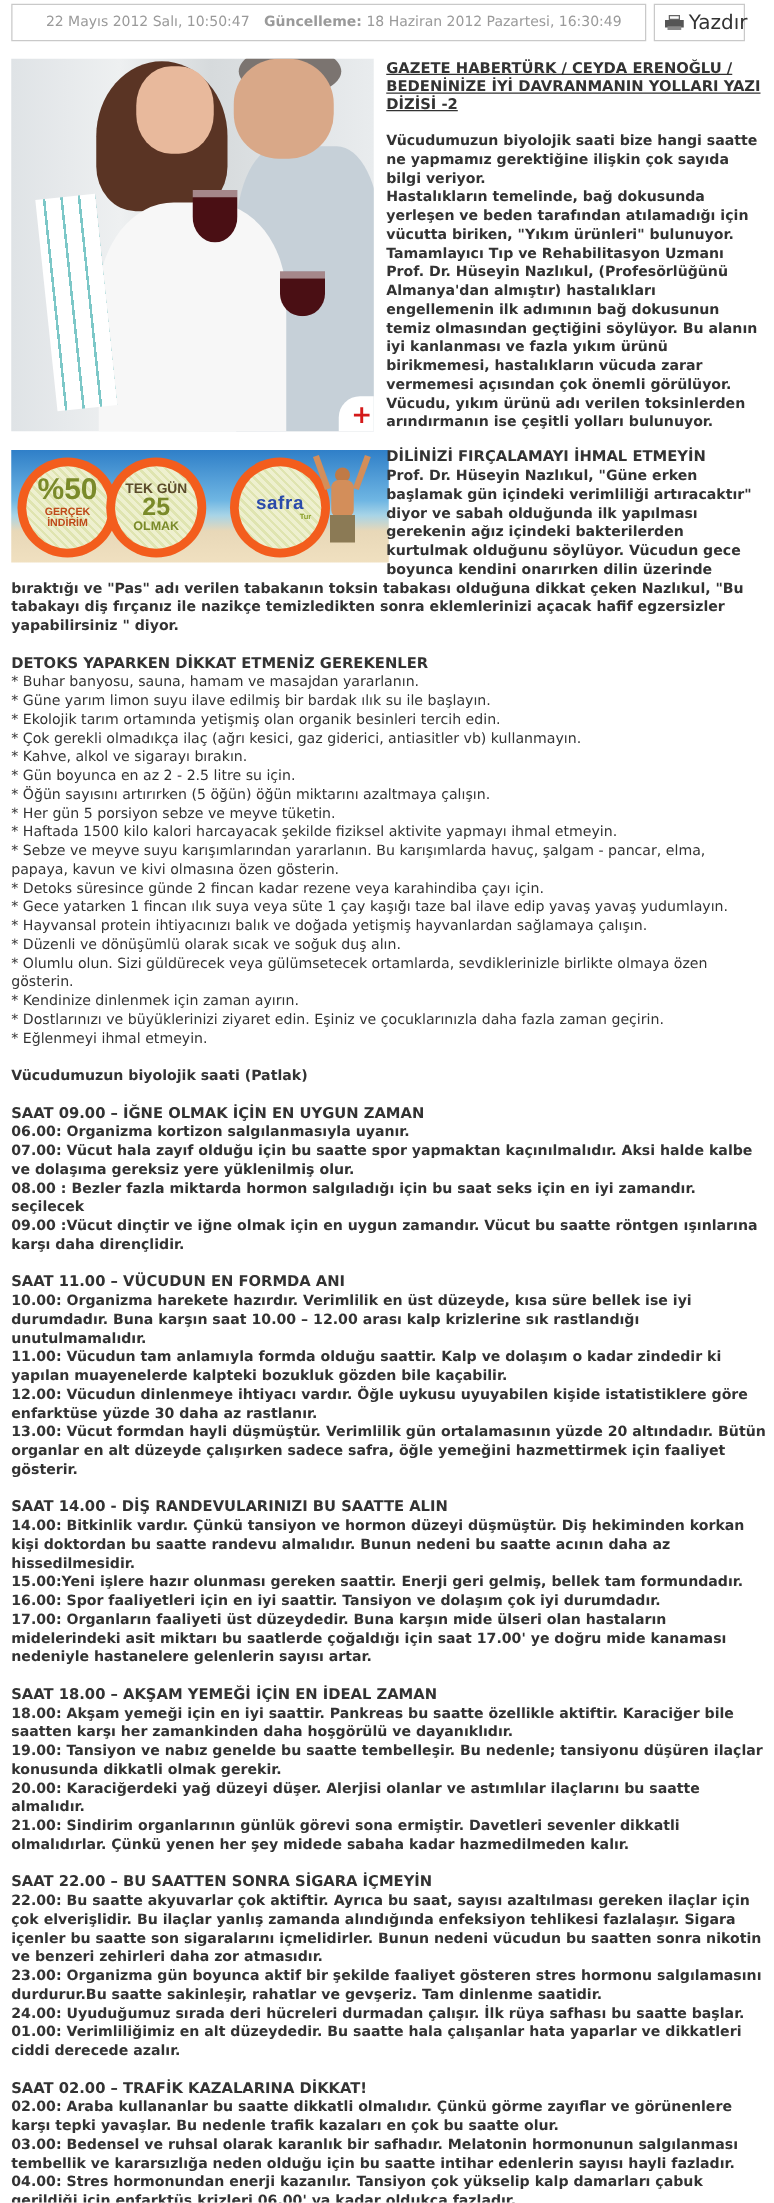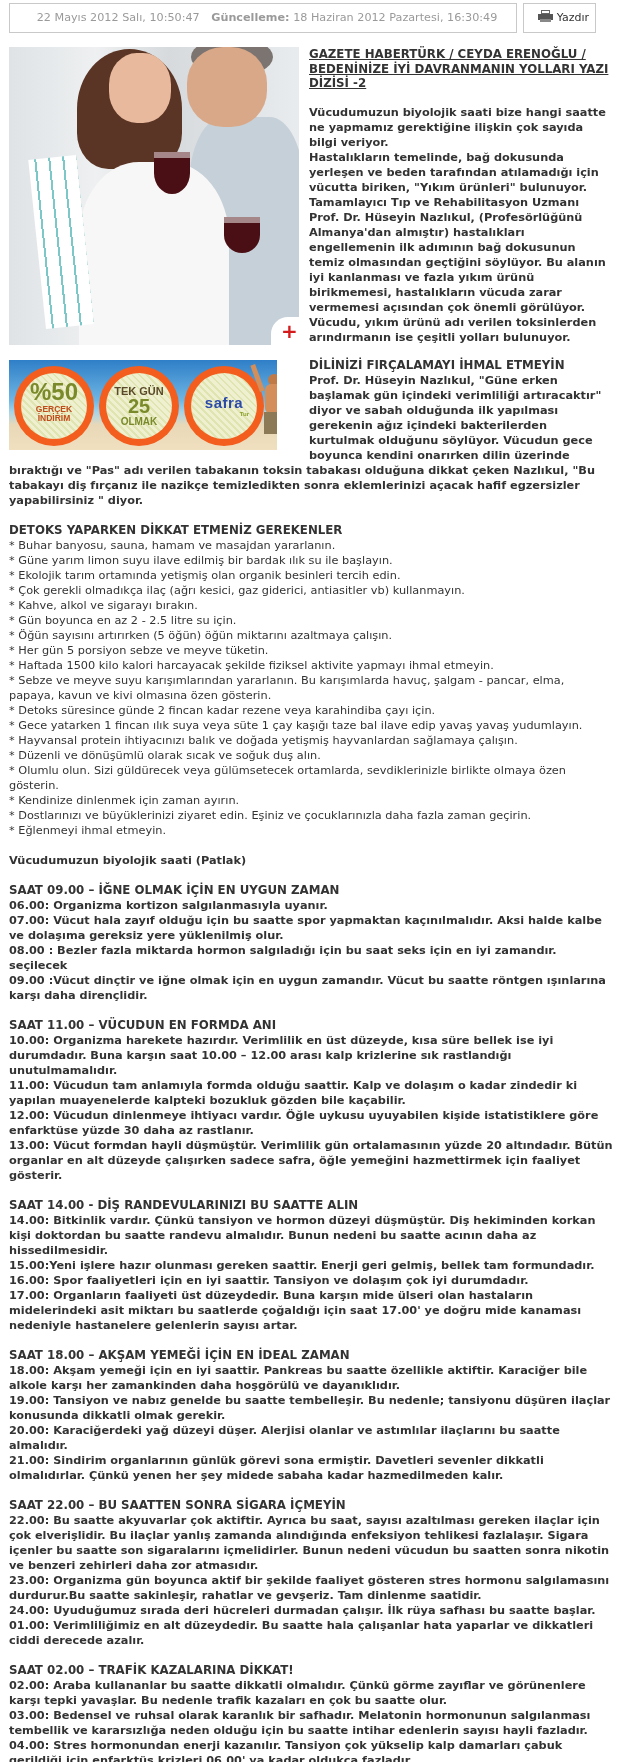--- a/index.html
+++ b/index.html
@@ -4,48 +4,48 @@
 <style>
   html, body { margin: 0; padding: 0; background: #ffffff; }
   body { width: 619px; height: 1762px; overflow: hidden; position: relative;
          font-family: "DejaVu Sans", sans-serif; color: #3a3a3a; }
   .topbar { position: absolute; left: 9px; top: 3px; width: 610px; height: 34px; text-align: center; }
   .datebox { position: absolute; left: 0; top: 0; width: 508px; height: 30px;
              border: 1px solid #c9c9c9; box-sizing: border-box; font-size: 11.2px;
              color: #9a9a9a; line-height: 28px; padding-left: 8px; white-space: nowrap; }
   .datebox b { color: #9a9a9a; font-weight: bold; margin-left: 8px; }
   .printbtn { position: absolute; left: 514px; top: 0; width: 73px; height: 30px;
-              border: 1px solid #c9c9c9; box-sizing: border-box; font-size: 11px;
+              border: 1px solid #c9c9c9; box-sizing: border-box; font-size: 16px;
               color: #333; line-height: 28px; padding-left: 8px; cursor: pointer; white-space: nowrap; }
   .printer { display: inline-block; width: 15px; height: 12px; position: relative; vertical-align: -1px; margin-right: 4px; }
   .printer .paper { position: absolute; left: 3px; top: 0; width: 9px; height: 4px; background: #fff; border: 1px solid #666; box-sizing: border-box; }
   .printer .body { position: absolute; left: 0; top: 4px; width: 15px; height: 6px; background: #555; }
   .printer .tray { position: absolute; left: 2px; top: 9px; width: 11px; height: 3px; background: #888; }
 
   .photo { position: absolute; left: 9px; top: 47px; width: 290px; height: 298px; overflow: hidden;
            background: linear-gradient(90deg, #dfe3e6 0%, #eef0f1 30%, #d6dadc 55%, #e9ecee 100%); }
   .photo .woman-hair { position: absolute; left: 68px; top: 2px; width: 105px; height: 120px; border-radius: 50% 50% 30% 30%; background: #5a3424; }
   .photo .woman-face { position: absolute; left: 100px; top: 6px; width: 62px; height: 70px; border-radius: 45%; background: #e8b99c; }
   .photo .woman-shirt { position: absolute; left: 70px; top: 115px; width: 150px; height: 190px; border-radius: 40% 40% 0 0; background: #f7f7f7; }
   .photo .towel { position: absolute; left: 28px; top: 110px; width: 48px; height: 170px; background: repeating-linear-gradient(90deg, #fff 0 6px, #7cc7c7 6px 8px, #fff 8px 14px); transform: rotate(-6deg); }
   .photo .man-head { position: absolute; left: 178px; top: 0px; width: 80px; height: 80px; border-radius: 45%; background: #d9a888; }
   .photo .man-hair { position: absolute; left: 182px; top: -10px; width: 82px; height: 40px; border-radius: 50%; background: #7b7470; }
   .photo .man-shirt { position: absolute; left: 180px; top: 70px; width: 115px; height: 230px; border-radius: 30% 30% 0 0; background: #c6d0d8; }
   .photo .glass1 { position: absolute; left: 145px; top: 105px; width: 36px; height: 36px; border-radius: 0 0 50% 50%; background: #4a0f14; border-top: 6px solid rgba(255,255,255,0.5); }
   .photo .glass2 { position: absolute; left: 215px; top: 170px; width: 36px; height: 30px; border-radius: 0 0 50% 50%; background: #4a0f14; border-top: 6px solid rgba(255,255,255,0.5); }
   .photo .zoomplus { position: absolute; right: -6px; bottom: -6px; width: 34px; height: 34px; border-radius: 50% 0 0 0; background: #fff; }
   .photo .zoomplus span { position: absolute; left: 10px; top: 4px; font-size: 20px; font-weight: bold; color: #d41a1a; line-height: 20px; }
 
-  .banner { position: absolute; left: 9px; top: 360px; width: 268px; height: 90px; overflow: hidden;
+  .banner { position: absolute; left: 9px; top: 360px; width: 302px; height: 90px; overflow: hidden;
             background: linear-gradient(180deg, #2f7fc8 0%, #6fb6e3 45%, #a7d4e7 58%, #e8d8b8 72%, #f0e0c0 100%); }
   .badge { position: absolute; top: 6px; width: 80px; height: 80px; border-radius: 50%; background: #f35d1d;
            box-sizing: border-box; padding: 7px; }
   .badge .inner { width: 100%; height: 100%; border-radius: 50%; background: repeating-linear-gradient(45deg, #eef0cf 0 3px, #dfe4b0 3px 5px);
                   text-align: center; font-family: "Liberation Sans", sans-serif; font-weight: bold; color: #7a8a2a; }
-  .badge1 { left: 5px; } .badge2 { left: 90px; } .badge3 { left: 175px; }
+  .badge1 { left: 5px; } .badge2 { left: 76px; } .badge3 { left: 175px; }
   .b1a { font-size: 24px; line-height: 26px; padding-top: 6px; color: #7a8a2a; }
   .b1b, .b1c { font-size: 8.5px; line-height: 9px; color: #bf4a1a; }
   .b2a { font-size: 11px; line-height: 12px; padding-top: 12px; color: #5a4a2a; }
   .b2b { font-size: 20px; line-height: 19px; color: #7a8a2a; }
   .b2c { font-size: 10px; line-height: 11px; color: #7a8a2a; }
   .b3a { font-size: 15px; line-height: 16px; padding-top: 22px; color: #2a4aaa; letter-spacing: 0.5px; }
   .b3b { font-size: 6px; line-height: 7px; color: #8aa02a; text-align: right; padding-right: 8px; }
   .beachman { position: absolute; left: 250px; top: 10px; width: 28px; height: 78px; }
   .beachman .torso { position: absolute; left: 6px; top: 14px; width: 18px; height: 30px; background: #d38e5a; border-radius: 6px; }
   .beachman .head { position: absolute; left: 9px; top: 4px; width: 12px; height: 12px; background: #c07a46; border-radius: 50%; }
@@ -180,21 +180,21 @@
       <div>
         <h2>SAAT 14.00 - DİŞ RANDEVULARINIZI BU SAATTE ALIN</h2>
         <p>14.00: Bitkinlik vardır. Çünkü tansiyon ve hormon düzeyi düşmüştür. Diş hekiminden korkan kişi doktordan bu saatte randevu almalıdır. Bunun nedeni bu saatte acının daha az hissedilmesidir.</p>
         <p>15.00:Yeni işlere hazır olunması gereken saattir. Enerji geri gelmiş, bellek tam formundadır.</p>
         <p>16.00: Spor faaliyetleri için en iyi saattir. Tansiyon ve dolaşım çok iyi durumdadır.</p>
         <p>17.00: Organların faaliyeti üst düzeydedir. Buna karşın mide ülseri olan hastaların midelerindeki asit miktarı bu saatlerde çoğaldığı için saat 17.00' ye doğru mide kanaması nedeniyle hastanelere gelenlerin sayısı artar.</p>
         <div class="gap"></div>
       </div>
       <div>
         <h2>SAAT 18.00 – AKŞAM YEMEĞİ İÇİN EN İDEAL ZAMAN</h2>
-        <p>18.00: Akşam yemeği için en iyi saattir. Pankreas bu saatte özellikle aktiftir. Karaciğer bile alkole karşı her zamankinden daha hoşgörülü ve dayanıklıdır.</p>
+        <p>18.00: Akşam yemeği için en iyi saattir. Pankreas bu saatte özellikle aktiftir. Karaciğer bile saatten karşı her zamankinden daha hoşgörülü ve dayanıklıdır.</p>
         <p>19.00: Tansiyon ve nabız genelde bu saatte tembelleşir. Bu nedenle; tansiyonu düşüren ilaçlar konusunda dikkatli olmak gerekir.</p>
         <p>20.00: Karaciğerdeki yağ düzeyi düşer. Alerjisi olanlar ve astımlılar ilaçlarını bu saatte almalıdır.</p>
         <p>21.00: Sindirim organlarının günlük görevi sona ermiştir. Davetleri sevenler dikkatli olmalıdırlar. Çünkü yenen her şey midede sabaha kadar hazmedilmeden kalır.</p>
         <div class="gap"></div>
       </div>
       <div>
         <h2>SAAT 22.00 – BU SAATTEN SONRA SİGARA İÇMEYİN</h2>
         <p>22.00: Bu saatte akyuvarlar çok aktiftir. Ayrıca bu saat, sayısı azaltılması gereken ilaçlar için çok elverişlidir. Bu ilaçlar yanlış zamanda alındığında enfeksiyon tehlikesi fazlalaşır. Sigara içenler bu saatte son sigaralarını içmelidirler. Bunun nedeni vücudun bu saatten sonra nikotin ve benzeri zehirleri daha zor atmasıdır.</p>
         <p>23.00: Organizma gün boyunca aktif bir şekilde faaliyet gösteren stres hormonu salgılamasını durdurur.Bu saatte sakinleşir, rahatlar ve gevşeriz. Tam dinlenme saatidir.</p>
         <p>24.00: Uyuduğumuz sırada deri hücreleri durmadan çalışır. İlk rüya safhası bu saatte başlar.</p>

